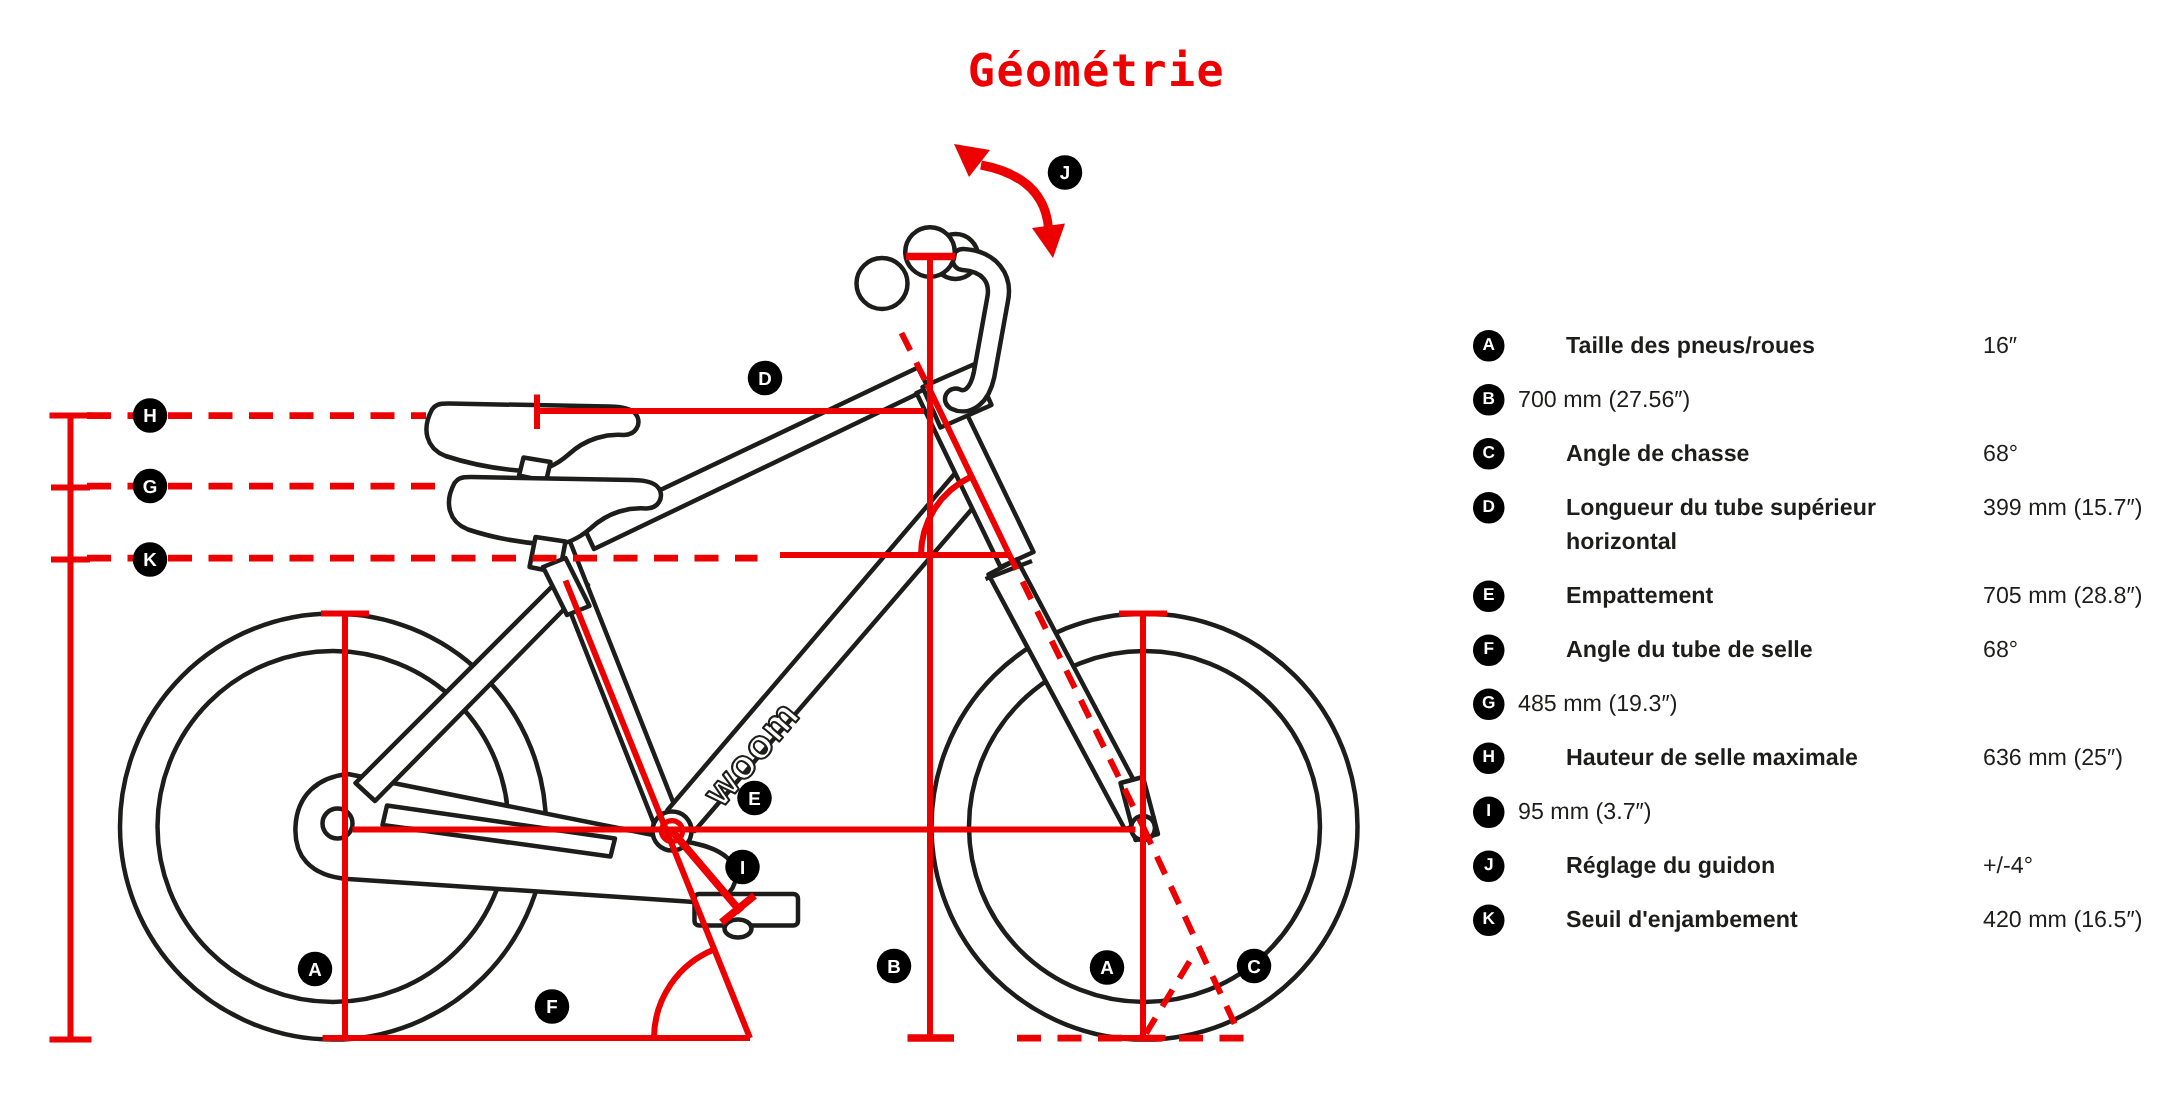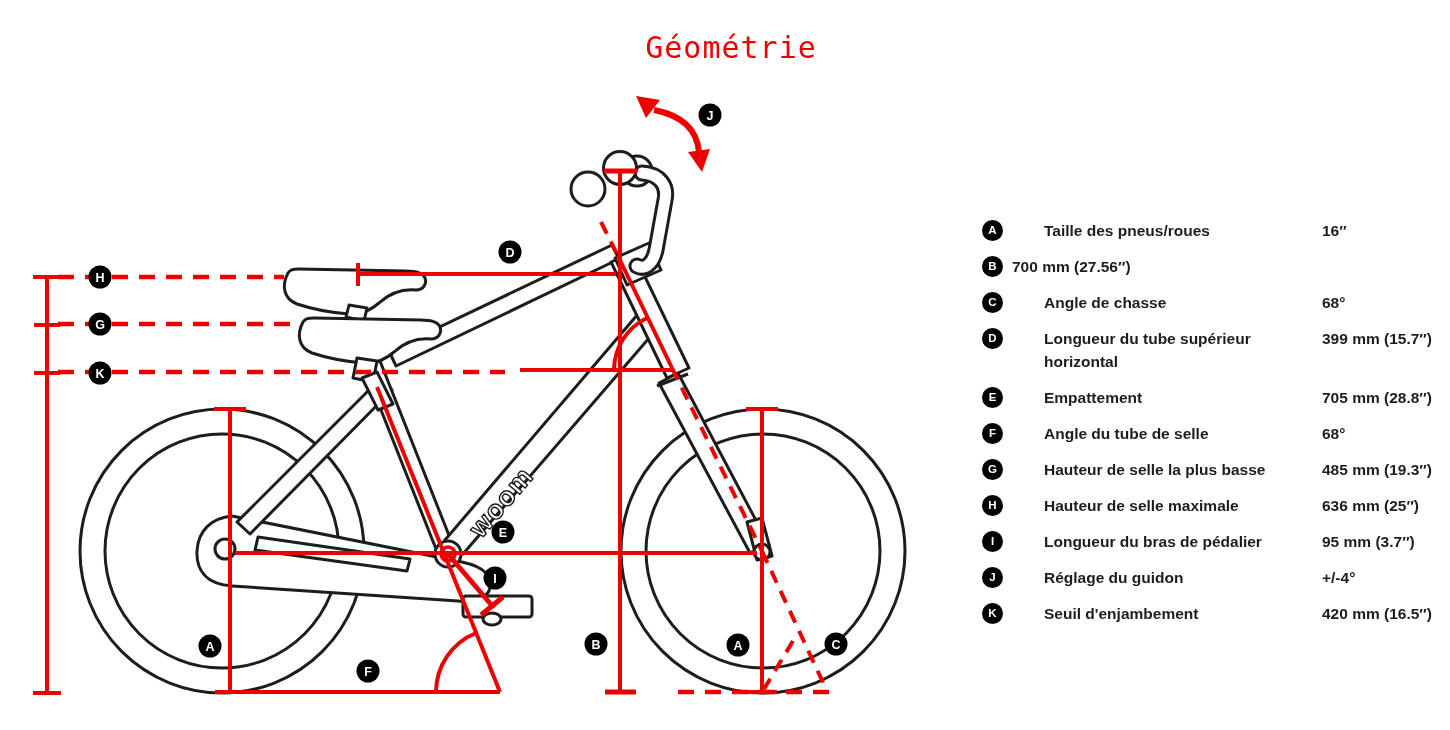--- a/index.html
+++ b/index.html
@@ -2,36 +2,36 @@
 <html><head>
 <meta charset="utf-8">
 <style>
   html,body{margin:0;padding:0;}
   body{
     width:1450px;height:730px;position:relative;background:#ffffff;
     font-family:"Liberation Sans",sans-serif;overflow:hidden;
   }
   .title{
     position:absolute;left:731px;top:30px;transform:translateX(-50%);
-    font-family:"DejaVu Sans Mono",monospace;font-size:30px;font-weight:normal;
+    font-family:"DejaVu Sans Mono",monospace;font-size:30px;font-weight:bold;
     letter-spacing:1px;color:#ec0000;white-space:nowrap;
   }
   .diagram{position:absolute;left:0;top:0;}
   .legend{position:absolute;left:982px;top:219px;width:460px;}
   .legend-row{display:flex;align-items:flex-start;margin-bottom:13px;}
   .legend-badge{
     flex:0 0 21px;width:21px;height:21px;border-radius:50%;background:#000;
     color:#fff;font-size:11.5px;font-weight:bold;line-height:21px;text-align:center;
     margin-right:9px;margin-top:1px;
   }
   .legend-label{
     width:278px;font-size:15.5px;line-height:23px;font-weight:bold;color:#1d1d1b;margin-left:32px;
   }
   .legend-value{
-    font-size:15.5px;line-height:23px;font-weight:bold;color:#1d1d1b;white-space:nowrap;
+    font-size:15.5px;line-height:23px;font-weight:normal;color:#1d1d1b;white-space:nowrap;
   }
 </style>
 </head>
 <body>
 
 <div class="title">Géométrie</div>
 
 <svg class="diagram" width="950" height="730" viewBox="0 0 950 730">
 
   <g stroke="#1d1d1b" stroke-width="3" fill="none" stroke-linejoin="round">
@@ -186,31 +186,29 @@
       <div class="legend-label">Empattement</div>
       <div class="legend-value">705 mm (28.8″)</div>
     </div>
     <div class="legend-row">
       <span class="legend-badge">F</span>
       <div class="legend-label">Angle du tube de selle</div>
       <div class="legend-value">68°</div>
     </div>
     <div class="legend-row">
       <span class="legend-badge">G</span>
-      <div class="legend-label">Hauteur de selle la plus basse</div>
       <div class="legend-value">485 mm (19.3″)</div>
     </div>
     <div class="legend-row">
       <span class="legend-badge">H</span>
       <div class="legend-label">Hauteur de selle maximale</div>
       <div class="legend-value">636 mm (25″)</div>
     </div>
     <div class="legend-row">
       <span class="legend-badge">I</span>
-      <div class="legend-label">Longueur du bras de pédalier</div>
       <div class="legend-value">95 mm (3.7″)</div>
     </div>
     <div class="legend-row">
       <span class="legend-badge">J</span>
       <div class="legend-label">Réglage du guidon</div>
       <div class="legend-value">+/-4°</div>
     </div>
     <div class="legend-row">
       <span class="legend-badge">K</span>
       <div class="legend-label">Seuil d'enjambement</div>

